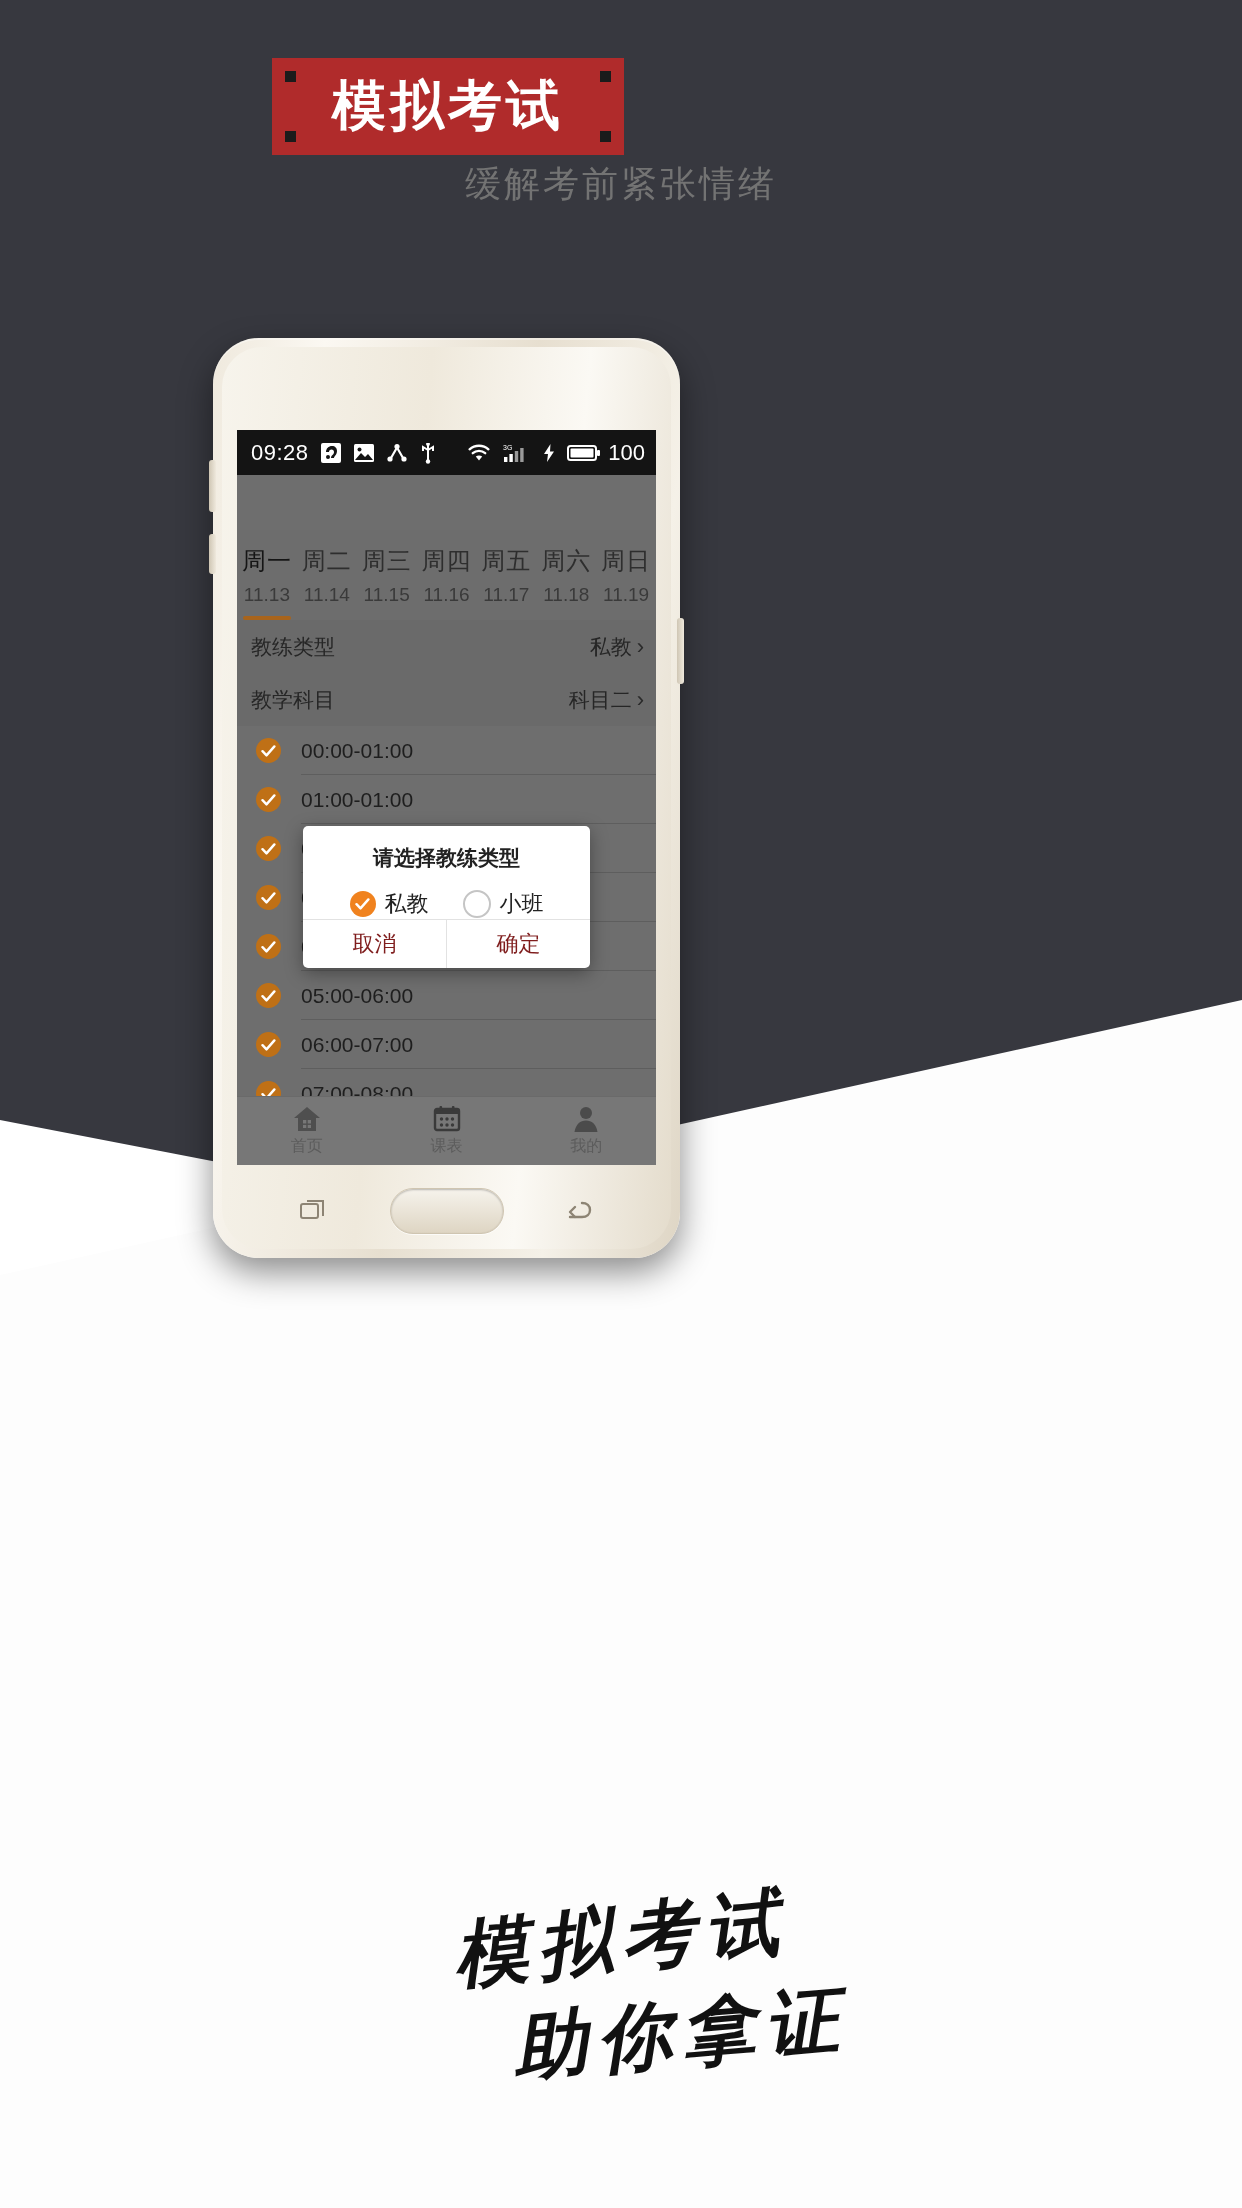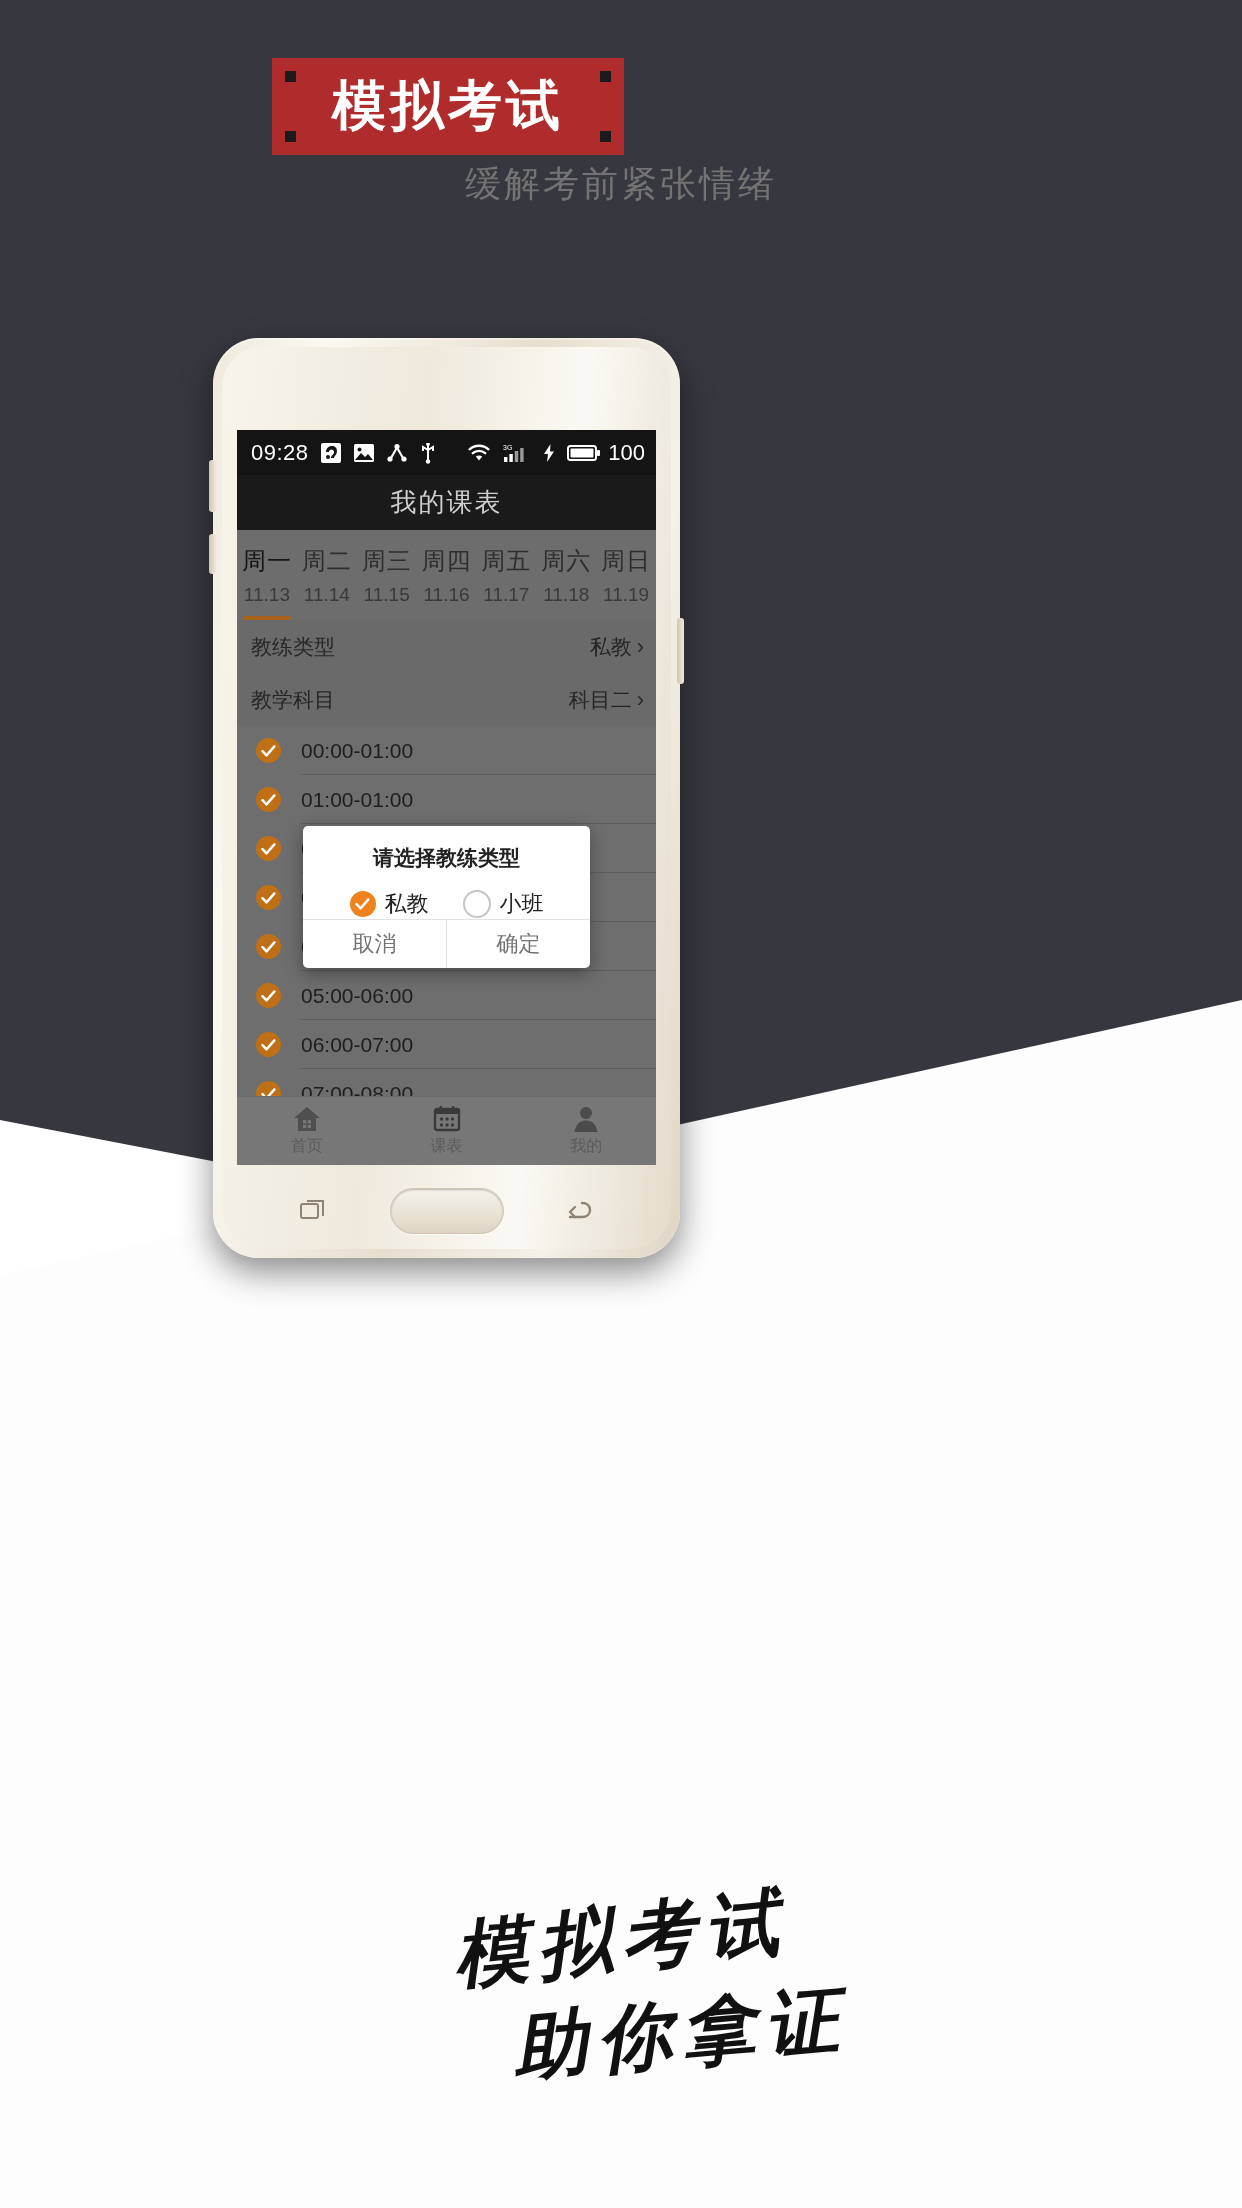--- a/index.html
+++ b/index.html
@@ -197,21 +197,21 @@
     width:24px;height:24px;border-radius:50%;background:#ffffff;border:2px solid #c5c5c5;
   }
   .opt .otext{margin-left:9px;font-size:22px;color:#222;
     font-family:"DejaVu Sans","Liberation Sans",sans-serif;}
   #dlg-actions{
     position:absolute;left:0;bottom:0;width:287px;height:48px;
     border-top:1px solid #e2e2e2;display:flex;
   }
   #dlg-actions .act{
     flex:1;display:flex;align-items:center;justify-content:center;
-    font-size:22px;color:#737373;
+    font-size:22px;color:#7f1d1d;
     font-family:"DejaVu Sans","Liberation Sans",sans-serif;
   }
   #dlg-actions .sep{width:1px;background:#e2e2e2;}
 
   
   #home-btn{
     position:absolute;left:50%;transform:translateX(-50%);bottom:24px;
     width:112px;height:44px;border-radius:24px;
     background:linear-gradient(180deg,#f6f3ec,#ded5c3);
     box-shadow:0 1px 2px rgba(0,0,0,.25) inset, 0 1px 0 rgba(255,255,255,.7);
@@ -330,23 +330,20 @@
           <svg width="34" height="18" viewBox="0 0 34 18">
             <rect x="1" y="2" width="28" height="14" rx="2.5" fill="none" stroke="#fff" stroke-width="2"></rect>
             <rect x="3.5" y="4.5" width="23" height="9" rx="1" fill="#fff"></rect>
             <rect x="30" y="6" width="3" height="6" rx="1" fill="#fff"></rect>
           </svg>
         </span>
         <div id="sb-batt-num">100</div>
       </div>
     </div>
 
-    <div id="titlebar">
-      <span>我的课表</span>
-    </div>
 
     <div id="daytabs">
       <div class="day active">
         <div class="dn">周一</div>
         <div class="dd">11.13</div>
         <div class="ind"></div>
       </div>
       <div class="day">
         <div class="dn">周二</div>
         <div class="dd">11.14</div>

